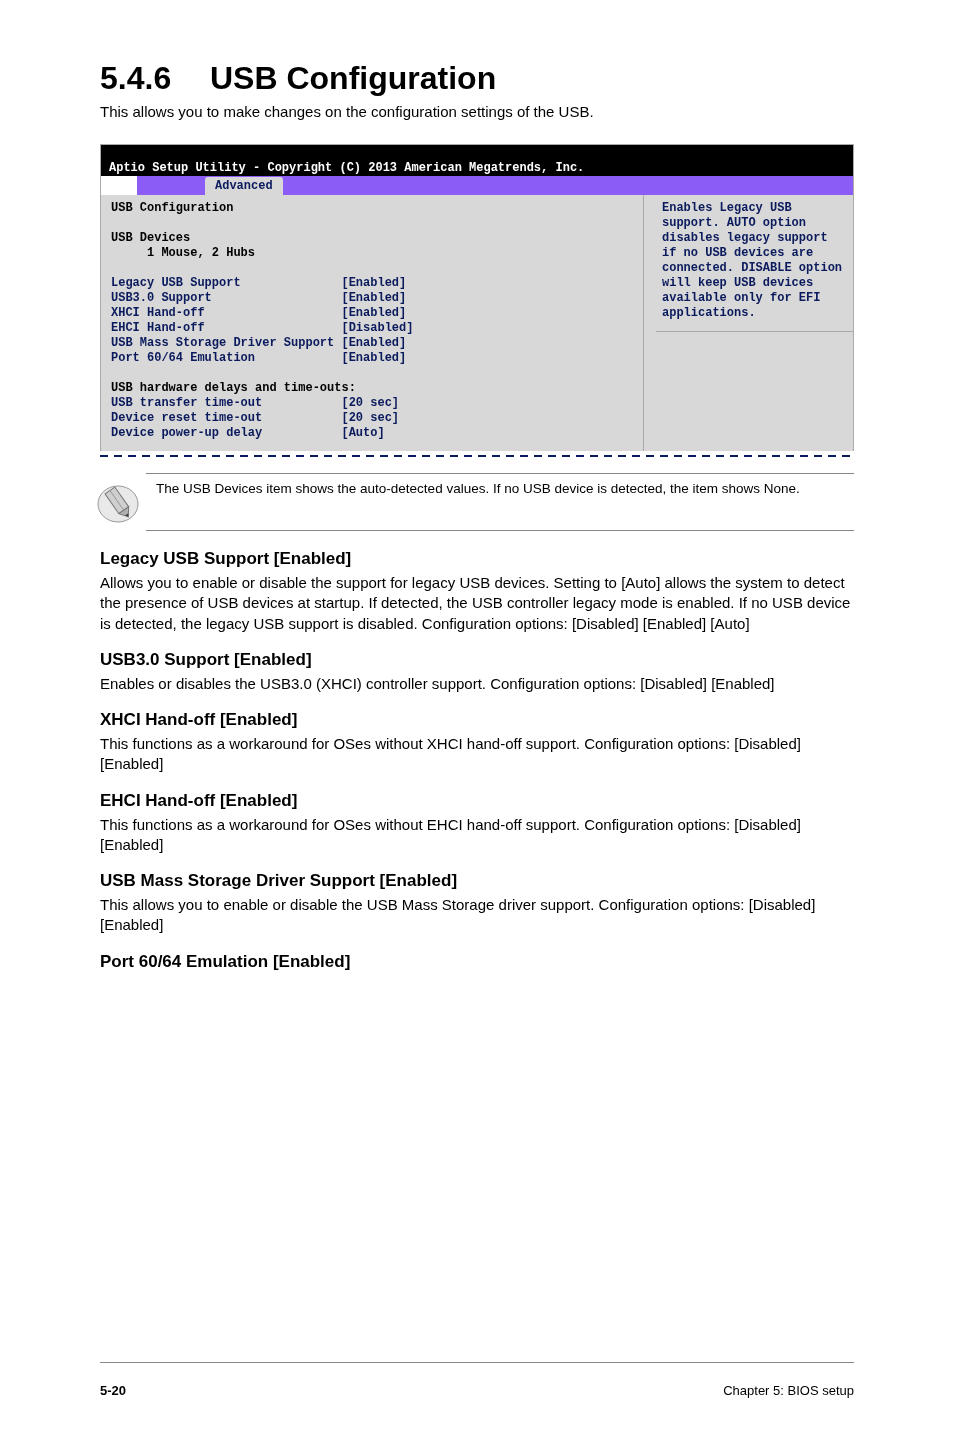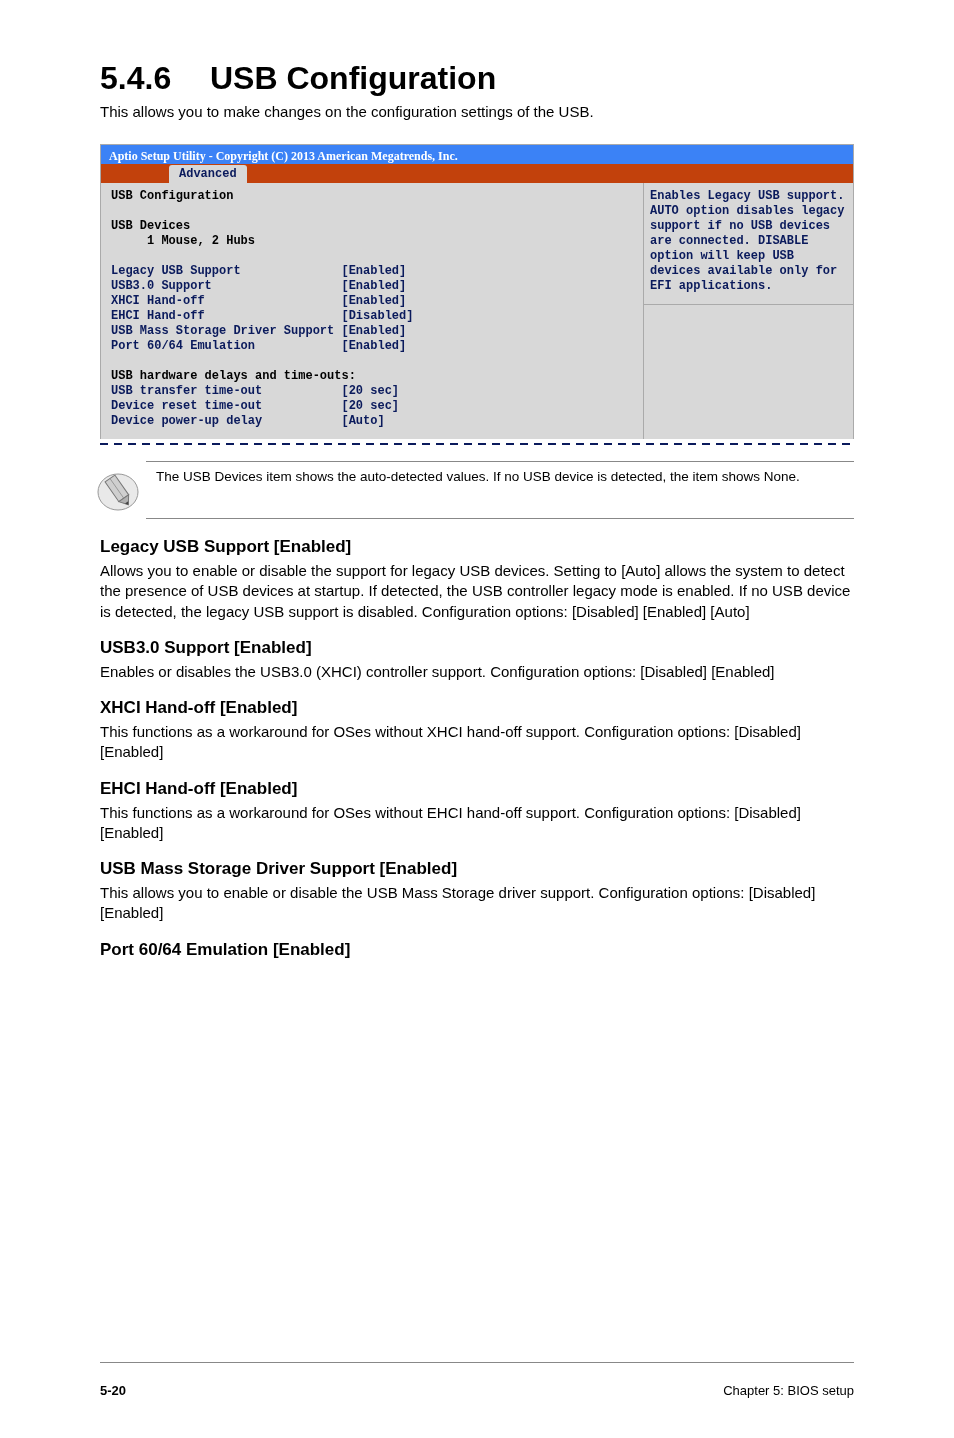--- a/index.html
+++ b/index.html
@@ -34,30 +34,30 @@
     border-right: 1px solid #aaa;
     border-top: 1px solid #aaa;
     font-family: "Courier New", monospace;
     font-size: 12px;
     font-weight: bold;
     line-height: 1.25;
     margin-bottom: 4px;
     overflow: hidden;
   }
   .bios-header {
-    background: #3b82f6;
+    background: #000000;
     color: #fff;
-    padding: 4px 8px 0 8px;
-    font-family: Liberation Serif, serif;
+    padding: 16px 8px 0 8px;
   }
   .bios-tab-row {
-    background: #c2410c;
+    background: #8b5cf6;
     padding: 0 8px;
     height: 19px;
     position: relative;
+    margin-left: 36px;
   }
   .bios-tab {
     display: inline-block;
     background: #d8d8d8;
     color: #0a1a5c;
     padding: 2px 10px 2px 10px;
     margin-left: 60px;
     border-top-left-radius: 3px;
     border-top-right-radius: 3px;
     position: relative;
@@ -71,21 +71,21 @@
   }
   .bios-left {
     flex: 1 1 auto;
     padding: 6px 10px 10px 10px;
     white-space: pre;
   }
   .bios-right {
     width: 210px;
     flex: 0 0 auto;
     border-left: 1px solid #aaa;
-    padding: 6px 6px 6px 6px;
+    padding: 6px 6px 6px 18px;
     color: #0a1a5c;
     white-space: normal;
     line-height: 1.25;
   }
   .bios-right .upper {
     margin-bottom: 10px;
   }
   .bios-right .divider {
     border-top: 1px solid #aaa;
     margin: 6px -6px 6px -6px;

